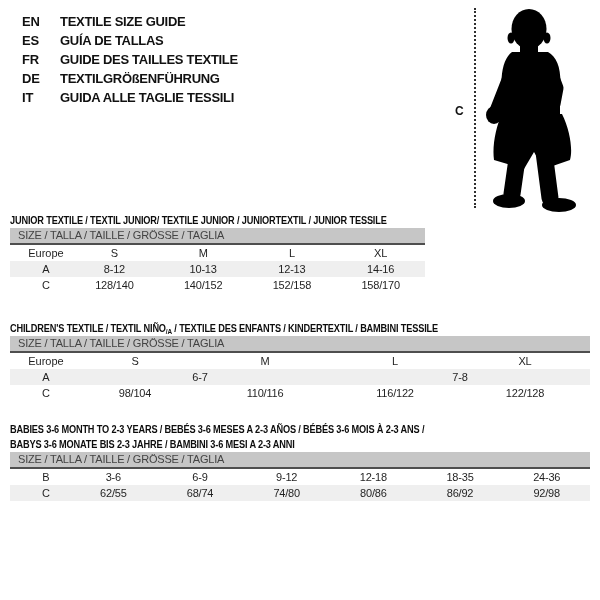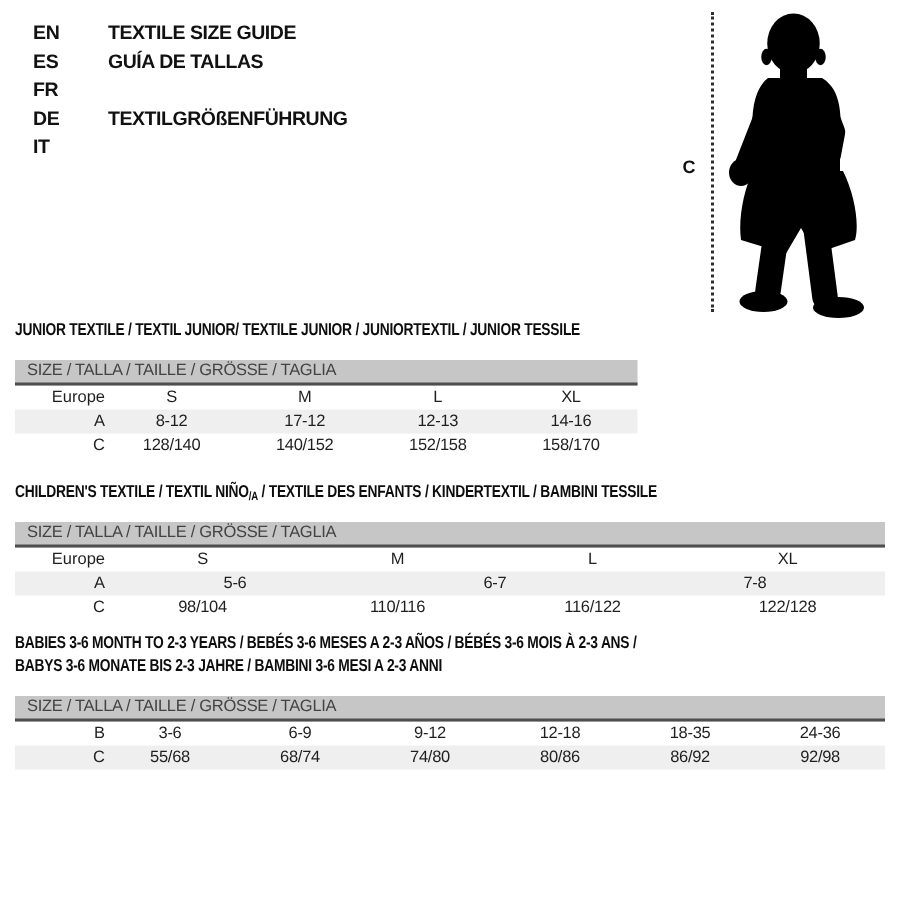--- a/index.html
+++ b/index.html
@@ -4,34 +4,34 @@
 <style>
   html,body{margin:0;padding:0;background:#fff;}
   .page{
     position:relative;width:600px;height:524px;background:#ffffff;overflow:hidden;
     font-family:"Liberation Sans","DejaVu Sans",sans-serif;color:#1f1f1f;
   }
   
   .lang-block{position:absolute;left:22px;top:12px;}
   .lang-row{display:flex;height:19px;line-height:19px;}
   .lang-code{width:38px;font-size:13px;font-weight:700;letter-spacing:-0.2px;color:#111;}
-  .lang-label{font-size:13px;font-weight:700;letter-spacing:-0.3px;color:#111;white-space:nowrap;margin-left:12px;}
+  .lang-label{font-size:13px;font-weight:700;letter-spacing:-0.3px;color:#111;white-space:nowrap;}
   
   .dotted-line{position:absolute;left:474px;top:8px;height:200px;width:0;border-left:2px dotted #2e2e2e;}
   .figure-label{position:absolute;left:455px;top:104px;font-size:12px;font-weight:700;color:#111;}
   .figure-svg{position:absolute;left:482px;top:2px;}
   
   .tsection{position:absolute;left:10px;}
   .ttitle{font-size:11.5px;font-weight:700;letter-spacing:-0.2px;color:#0d0d0d;white-space:nowrap;
           transform:scaleX(0.8);transform-origin:left center;height:15px;line-height:15px;}
-  .tbar{margin-top:12px;height:15px;line-height:15px;background:#c6c6c6;border-bottom:2px solid #4e4e4e;
+  .tbar{height:15px;line-height:15px;background:#c6c6c6;border-bottom:2px solid #4e4e4e;
         font-size:11px;color:#434343;padding-left:8px;letter-spacing:-0.2px;white-space:nowrap;}
   .trow{display:flex;height:16px;line-height:16px;font-size:11px;color:#1f1f1f;}
   .trow.shaded{background:#efefef;}
-  .tlabel{width:60px;padding-left:12px;box-sizing:border-box;text-align:right;}
+  .tlabel{width:60px;padding-left:12px;box-sizing:border-box;text-align:center;}
   .tcell{flex:1;text-align:center;letter-spacing:-0.2px;}
   sub.tsub{font-size:8px;vertical-align:-2px;}
   
   .footnotes{position:absolute;left:10px;top:536px;}
   .footnote{height:16px;line-height:16px;font-size:11.5px;font-weight:700;letter-spacing:-0.2px;color:#0d0d0d;
             white-space:nowrap;transform:scaleX(0.8);transform-origin:left center;}
 </style>
 </head>
 <body>
 
@@ -41,27 +41,29 @@
     <div class="lang-row">
       <span class="lang-code">EN</span>
       <span class="lang-label">TEXTILE SIZE GUIDE</span>
     </div>
     <div class="lang-row">
       <span class="lang-code">ES</span>
       <span class="lang-label">GUÍA DE TALLAS</span>
     </div>
     <div class="lang-row">
       <span class="lang-code">FR</span>
+      <span class="lang-label">GUIDE DES TAILLES TEXTILE</span>
     </div>
     <div class="lang-row">
       <span class="lang-code">DE</span>
       <span class="lang-label">TEXTILGRÖßENFÜHRUNG</span>
     </div>
     <div class="lang-row">
       <span class="lang-code">IT</span>
+      <span class="lang-label">GUIDA ALLE TAGLIE TESSILI</span>
     </div>
   </div>
 
   <div class="dotted-line"></div>
   <div class="figure-label">C</div>
   <svg class="figure-svg" width="120" height="212" viewBox="0 0 120 212" aria-hidden="true">
     <g fill="#000000" stroke="none">
       <ellipse cx="47" cy="27" rx="17.5" ry="20"></ellipse>
       <ellipse cx="29" cy="36" rx="3.5" ry="5.5"></ellipse>
       <ellipse cx="65" cy="36" rx="3.5" ry="5.5"></ellipse>
@@ -87,21 +89,21 @@
         <div class="trow">
           <span class="tlabel">Europe</span>
           <span class="tcell">S</span>
           <span class="tcell">M</span>
           <span class="tcell">L</span>
           <span class="tcell">XL</span>
         </div>
         <div class="trow shaded">
           <span class="tlabel">A</span>
           <span class="tcell">8-12</span>
-          <span class="tcell">17-12</span>
+          <span class="tcell">10-13</span>
           <span class="tcell">12-13</span>
           <span class="tcell">14-16</span>
         </div>
         <div class="trow">
           <span class="tlabel">C</span>
           <span class="tcell">128/140</span>
           <span class="tcell">140/152</span>
           <span class="tcell">152/158</span>
           <span class="tcell">158/170</span>
         </div>
@@ -114,21 +116,20 @@
     <div class="tbody">
         <div class="trow">
           <span class="tlabel">Europe</span>
           <span class="tcell">S</span>
           <span class="tcell">M</span>
           <span class="tcell">L</span>
           <span class="tcell">XL</span>
         </div>
         <div class="trow shaded">
           <span class="tlabel">A</span>
-          <span class="tcell">5-6</span>
           <span class="tcell">6-7</span>
           <span class="tcell">7-8</span>
         </div>
         <div class="trow">
           <span class="tlabel">C</span>
           <span class="tcell">98/104</span>
           <span class="tcell">110/116</span>
           <span class="tcell">116/122</span>
           <span class="tcell">122/128</span>
         </div>
@@ -144,21 +145,21 @@
           <span class="tlabel">B</span>
           <span class="tcell">3-6</span>
           <span class="tcell">6-9</span>
           <span class="tcell">9-12</span>
           <span class="tcell">12-18</span>
           <span class="tcell">18-35</span>
           <span class="tcell">24-36</span>
         </div>
         <div class="trow shaded">
           <span class="tlabel">C</span>
-          <span class="tcell">55/68</span>
+          <span class="tcell">62/55</span>
           <span class="tcell">68/74</span>
           <span class="tcell">74/80</span>
           <span class="tcell">80/86</span>
           <span class="tcell">86/92</span>
           <span class="tcell">92/98</span>
         </div>
       </div>
   </div>
 
 

